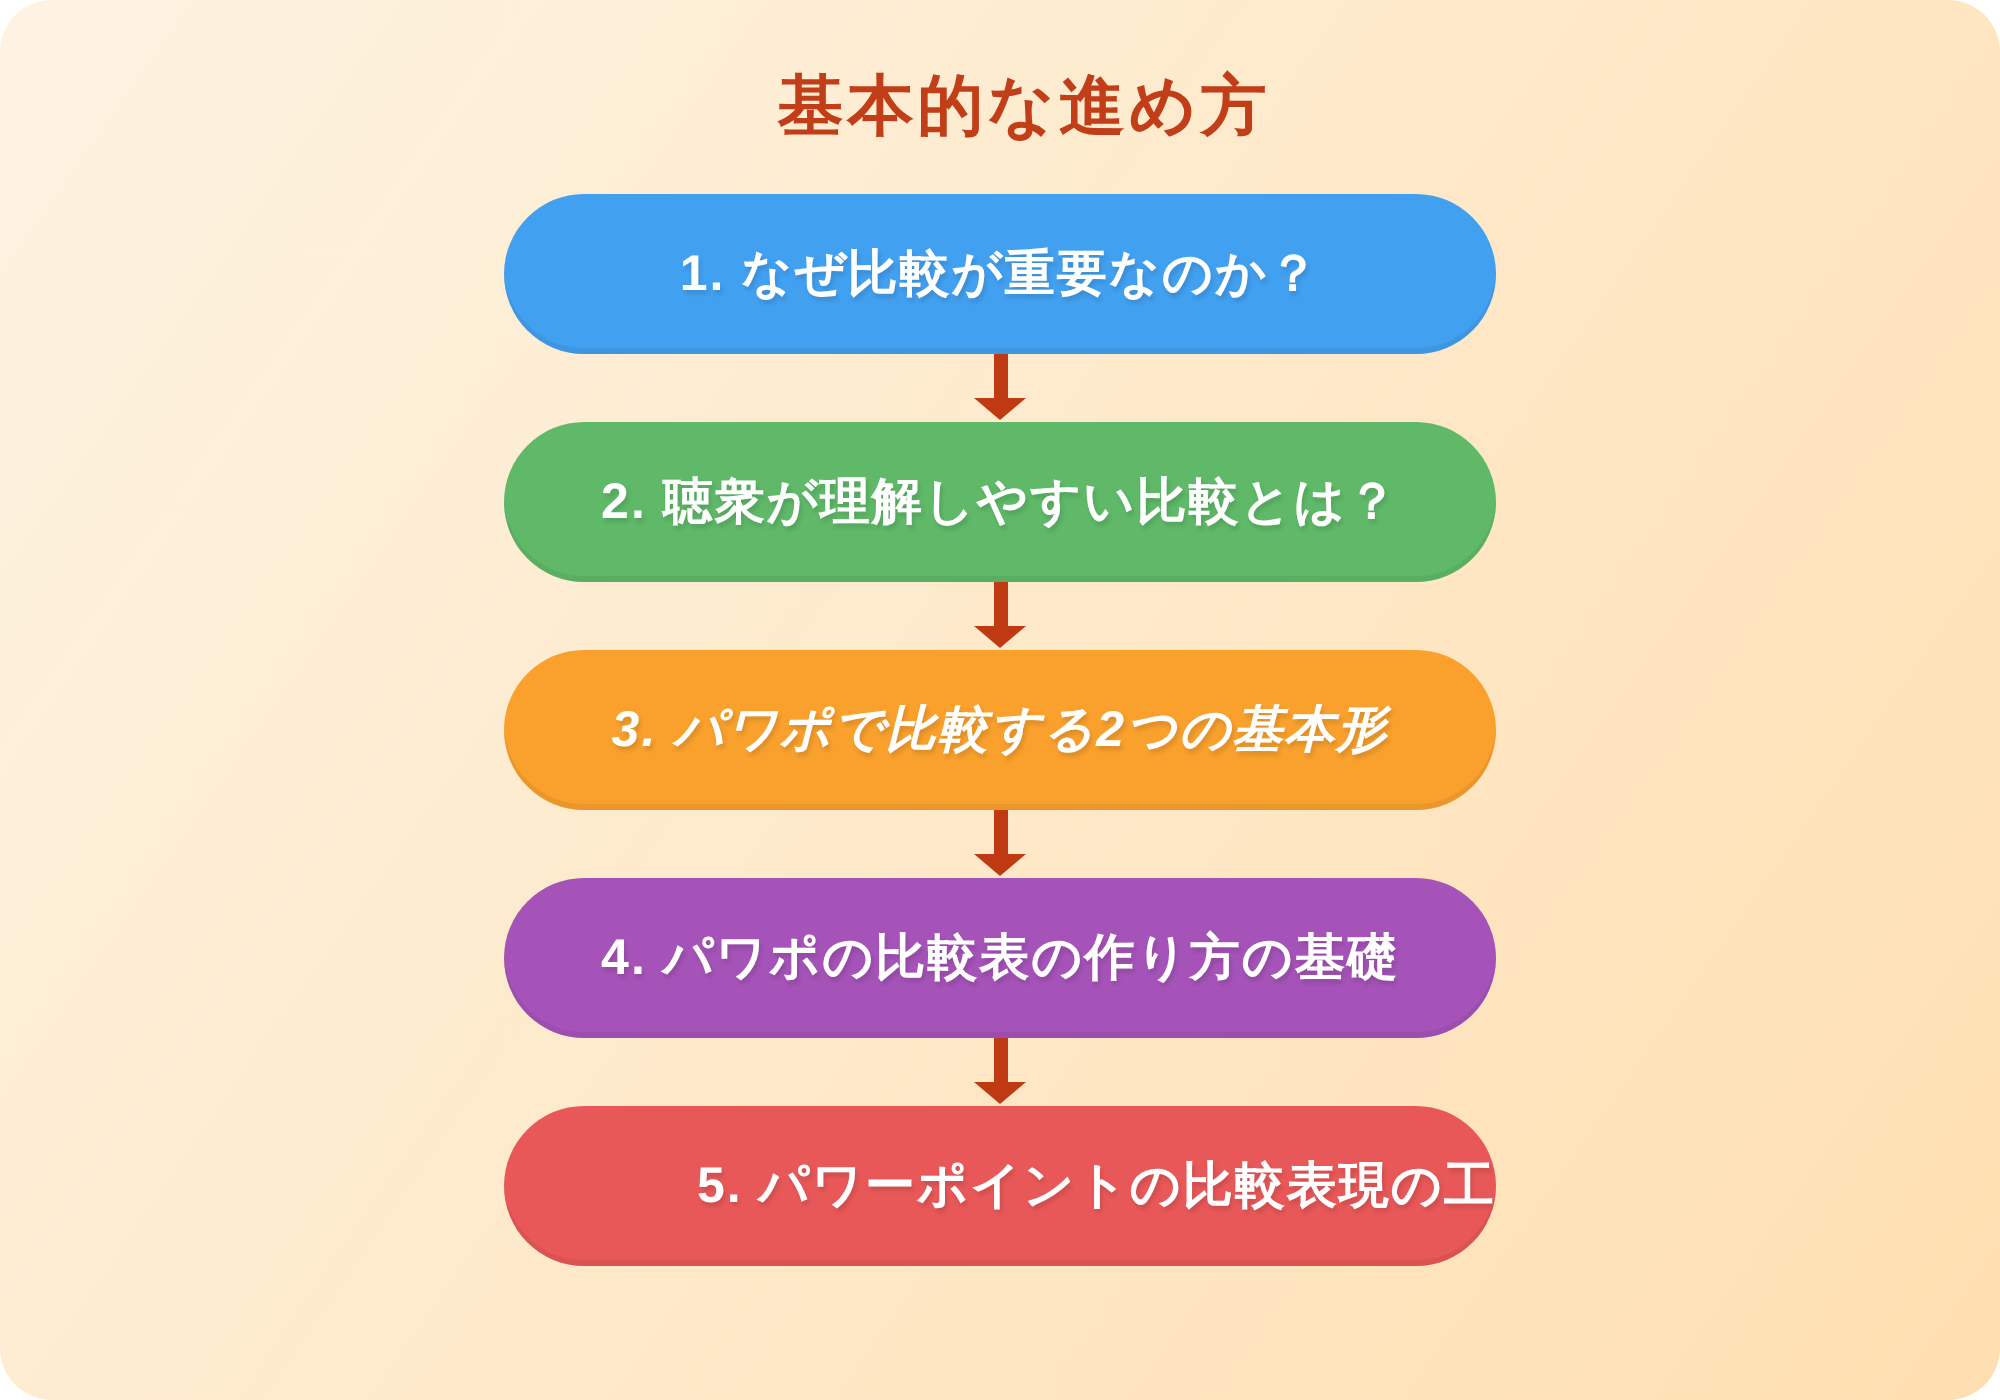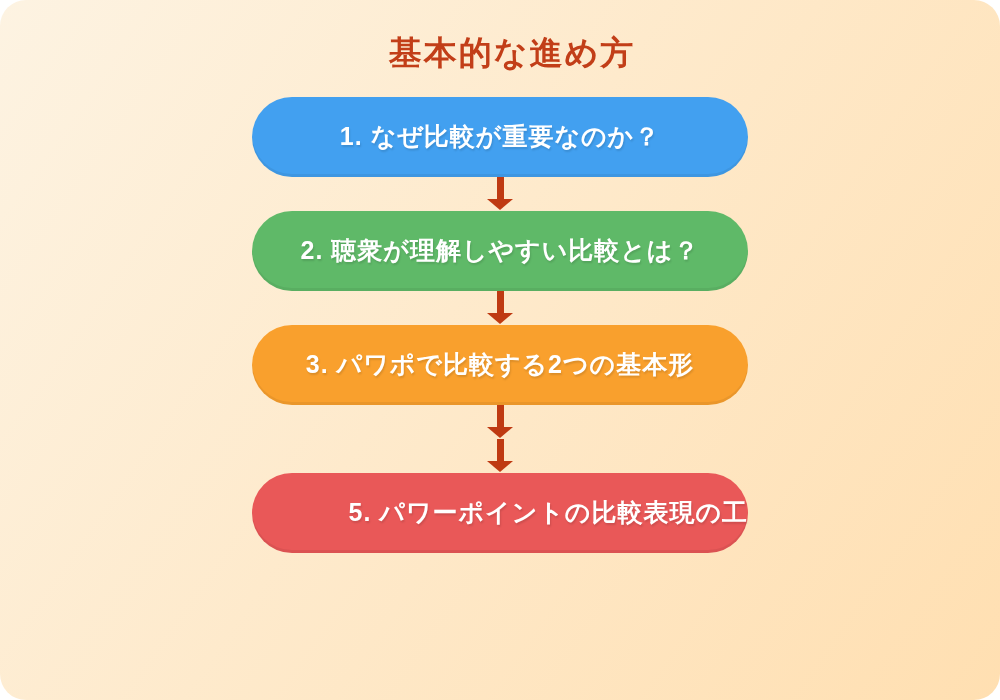--- a/index.html
+++ b/index.html
@@ -90,29 +90,32 @@
 
     <div class="step" style="background: rgb(95, 185, 104); color: rgb(255, 255, 255);">
       <span>2. 聴衆が理解しやすい比較とは？</span>
     </div>
 
     <div class="arrow">
       <div class="stem" style="background: rgb(191, 58, 18);"></div>
       <div class="head" style="border-top-color: rgb(191, 58, 18);"></div>
     </div>
 
-    <div class="step" style="background: rgb(249, 160, 45); color: rgb(255, 255, 255);">
+    <div class="step" style="background: rgb(249, 160, 45); color: rgb(255, 255, 255); font-style: italic;">
       <span>3. パワポで比較する2つの基本形</span>
     </div>
 
     <div class="arrow">
       <div class="stem" style="background: rgb(191, 58, 18);"></div>
       <div class="head" style="border-top-color: rgb(191, 58, 18);"></div>
     </div>
 
+    <div class="step" style="background: rgb(165, 83, 184); color: rgb(255, 255, 255);">
+      <span>4. パワポの比較表の作り方の基礎</span>
+    </div>
 
     <div class="arrow">
       <div class="stem" style="background: rgb(191, 58, 18);"></div>
       <div class="head" style="border-top-color: rgb(191, 58, 18);"></div>
     </div>
 
     <div class="step" style="background: rgb(233, 88, 88); color: rgb(255, 255, 255); justify-content: flex-end;">
       <span>5. パワーポイントの比較表現の工</span>
     </div>
 

